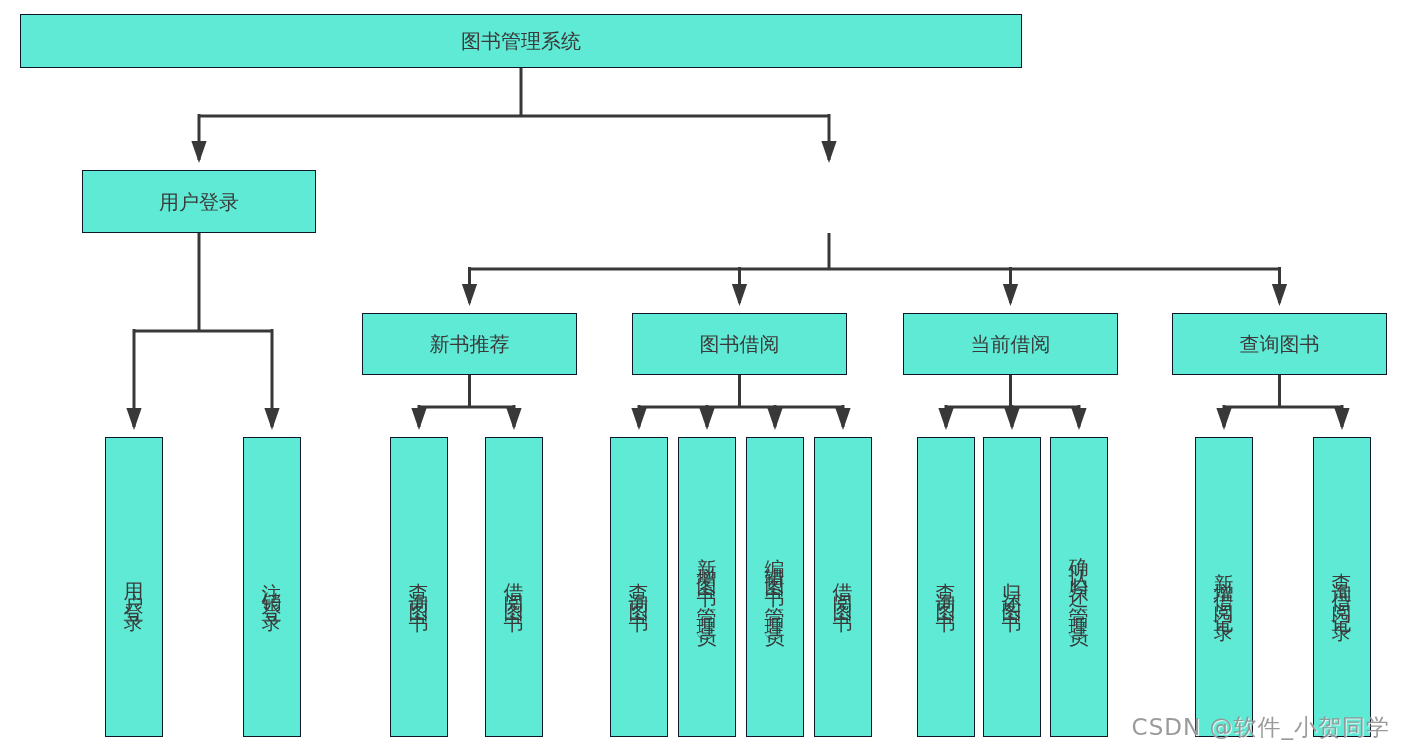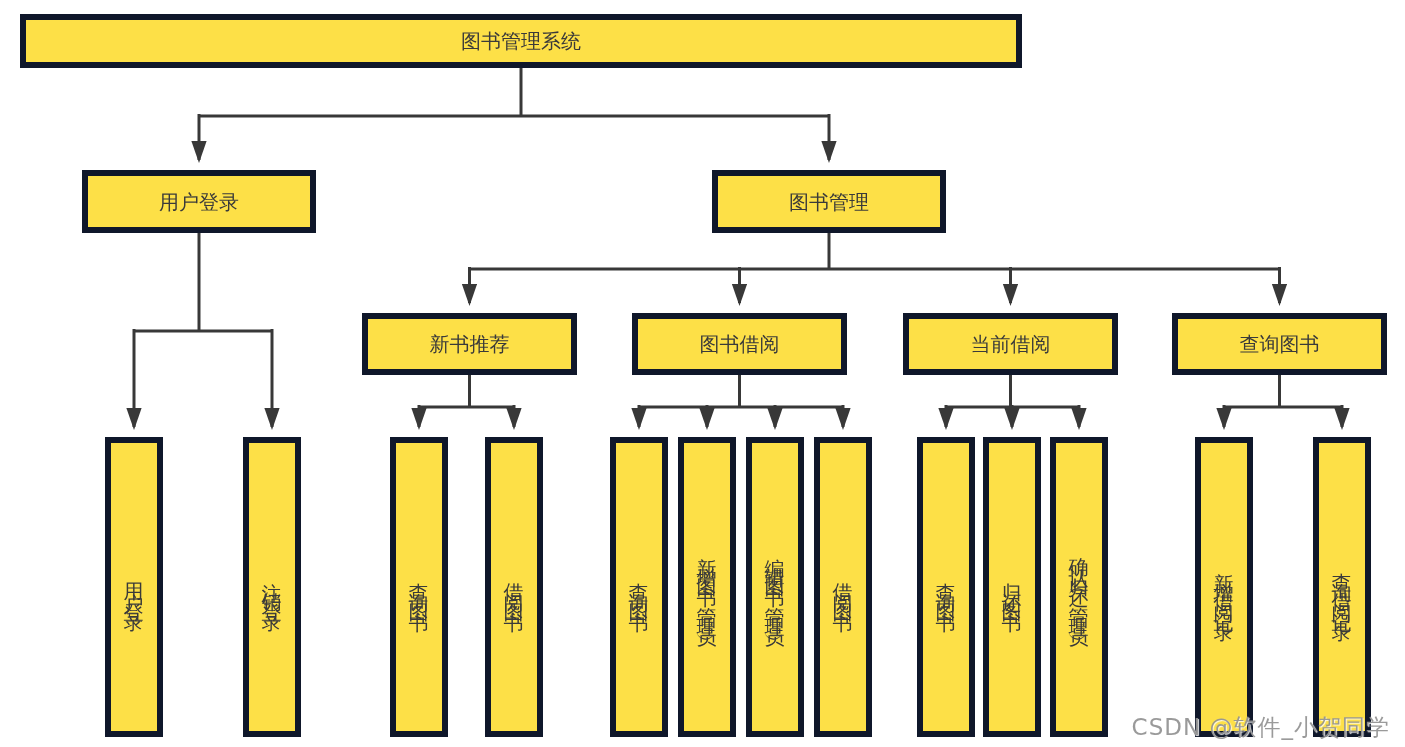--- a/index.html
+++ b/index.html
@@ -16,22 +16,22 @@
     overflow: hidden;
   }
   #wires {
     position: absolute;
     left: 0; top: 0;
     width: 1405px; height: 747px;
   }
   .node {
     position: absolute;
     box-sizing: border-box;
-    border: 6px solid #0f172a;
-    background: #fde047;
+    border: 1px solid #0f172a;
+    background: #5eead4;
     display: flex;
     align-items: center;
     justify-content: center;
     color: #3a3a3a;
     font-size: 20px;
     text-align: center;
     white-space: nowrap;
   }
   .node.hbox { line-height: 1; }
   .node.vbox {
@@ -106,21 +106,20 @@
       <path d="M1279.5 375 V407"></path>
       <path d="M1224 407 H1342"></path>
       <path d="M1224 405 V427" marker-end="url(#arrow)"></path>
       <path d="M1342 405 V427" marker-end="url(#arrow)"></path>
     </g>
   </svg>
 
   <div class="node hbox" style="left:20px; top:14px; width:1002px; height:54px;">图书管理系统</div>
 
   <div class="node hbox" style="left:82px; top:170px; width:234px; height:63px;">用户登录</div>
-  <div class="node hbox" style="left:712px; top:170px; width:234px; height:63px;">图书管理</div>
 
   <div class="node hbox" style="left:362px; top:313px; width:215px; height:62px;">新书推荐</div>
   <div class="node hbox" style="left:632px; top:313px; width:215px; height:62px;">图书借阅</div>
   <div class="node hbox" style="left:903px; top:313px; width:215px; height:62px;">当前借阅</div>
   <div class="node hbox" style="left:1172px; top:313px; width:215px; height:62px;">查询图书</div>
 
   <div class="node vbox" style="left:105px; top:437px; width:58px; height:300px;">用户登录</div>
   <div class="node vbox" style="left:243px; top:437px; width:58px; height:300px;">注销登录</div>
 
   <div class="node vbox" style="left:390px; top:437px; width:58px; height:300px;">查询图书</div>

